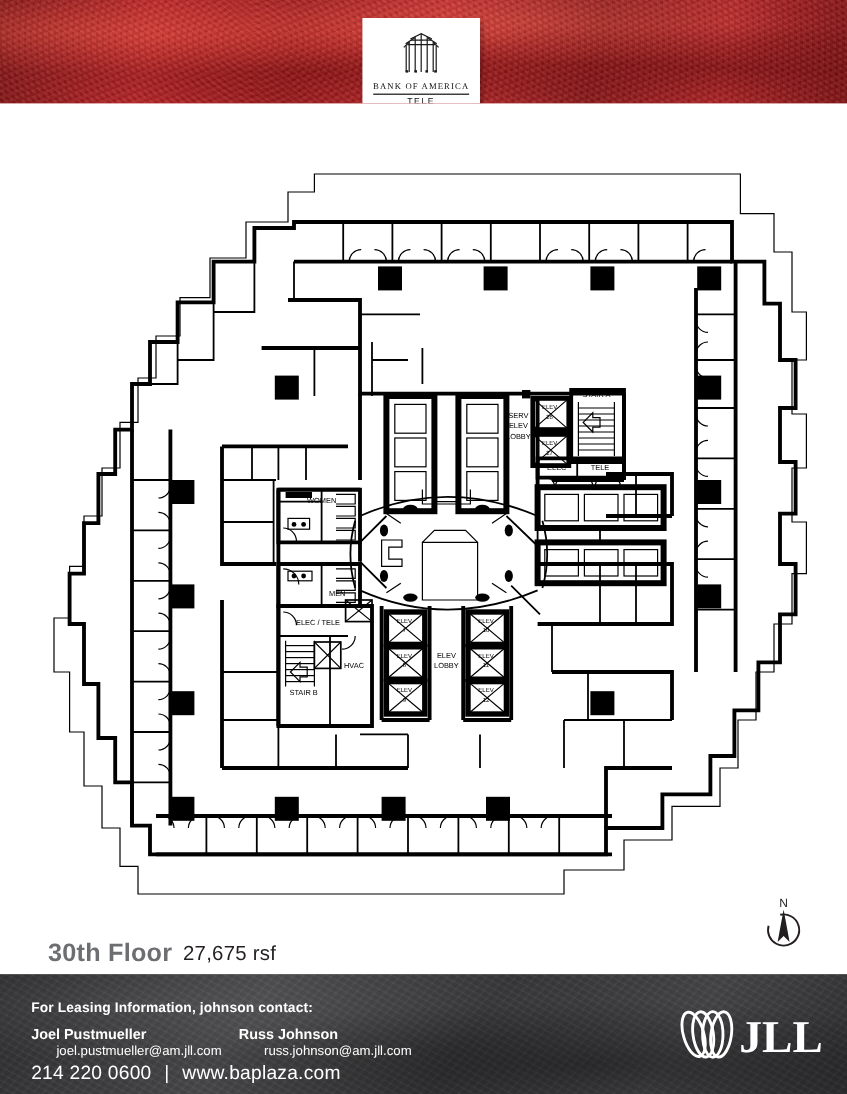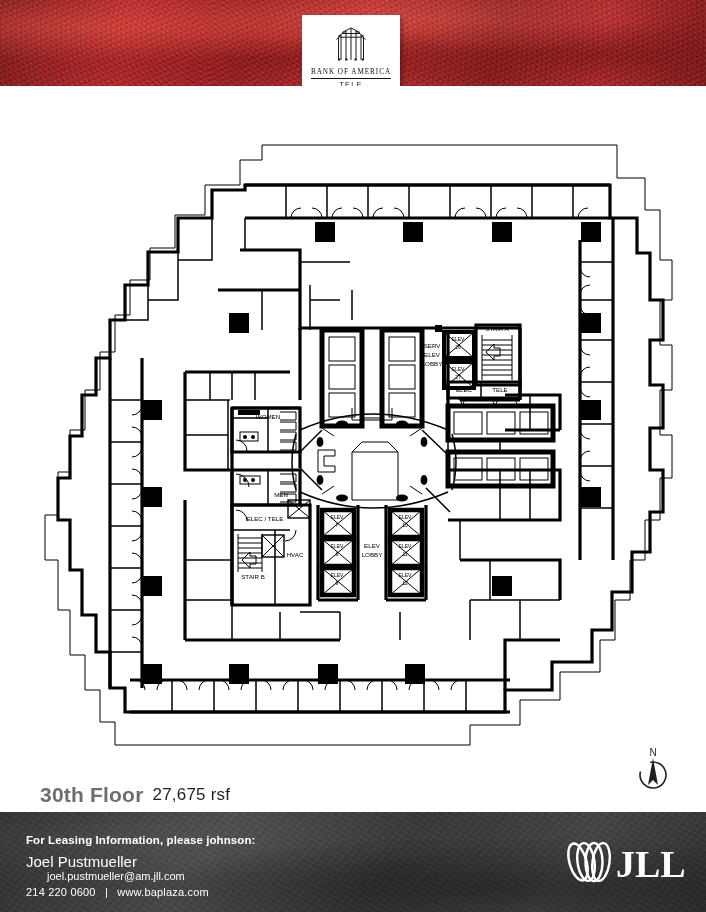--- a/index.html
+++ b/index.html
@@ -73,25 +73,25 @@
       linear-gradient(125deg,#2f2f31 0%, #4a4a4c 30%, #38383a 55%, #47474a 78%, #303032 100%);
     color:#fff;
   }
   .f-contact{
     position:absolute; left:26px; top:22px;
     font-size:11.5px; font-weight:bold; letter-spacing:.1px;
   }
   .f-names{ position:absolute; left:26px; top:43px; width:420px; }
   .f-col{ display:inline-block; vertical-align:top; }
   .f-col.a{ width:173px; }
-  .f-name{ font-size:15px; line-height:14px; }
+  .f-name{ font-size:12px; line-height:14px;font-weight:bold; }
   .f-mail{ font-size:11px; line-height:14px;padding-left:21px; }
   .f-phone{
     position:absolute; left:26px; top:74px;
-    font-size:11px; letter-spacing:.2px;
+    font-size:16px; letter-spacing:.2px;
   }
   .f-sep{ margin:0 6px; }
 
   .jll{ position:absolute; right:22px; top:24px; width:128px; height:52px; }
 </style>
 </head>
 <body>
 
 <div class="header">
   <div class="logo-card">
@@ -584,26 +584,29 @@
     <path d="M23 13 L28 40 L23 35 L18 40 Z" fill="#231f20"></path>
   </svg>
 </div>
 
 <div class="caption">
   <span class="cap-floor">30th Floor</span>
   <span class="cap-rsf">27,675 rsf</span>
 </div>
 
 <div class="footer">
-  <div class="f-contact">For Leasing Information, please johnson:</div>
+  <div class="f-contact">For Leasing Information, johnson contact:</div>
 
   <div class="f-names">
     <div class="f-col a">
       <div class="f-name">Joel Pustmueller</div>
       <div class="f-mail">joel.pustmueller@am.jll.com</div>
+    </div><div class="f-col">
+      <div class="f-name">Russ Johnson</div>
+      <div class="f-mail">russ.johnson@am.jll.com</div>
     </div>
   </div>
 
   <div class="f-phone">
     <span>214 220 0600</span>
     <span class="f-sep">|</span>
     <span>www.baplaza.com</span>
   </div>
 
   <svg class="jll" viewBox="0 0 128 52">

